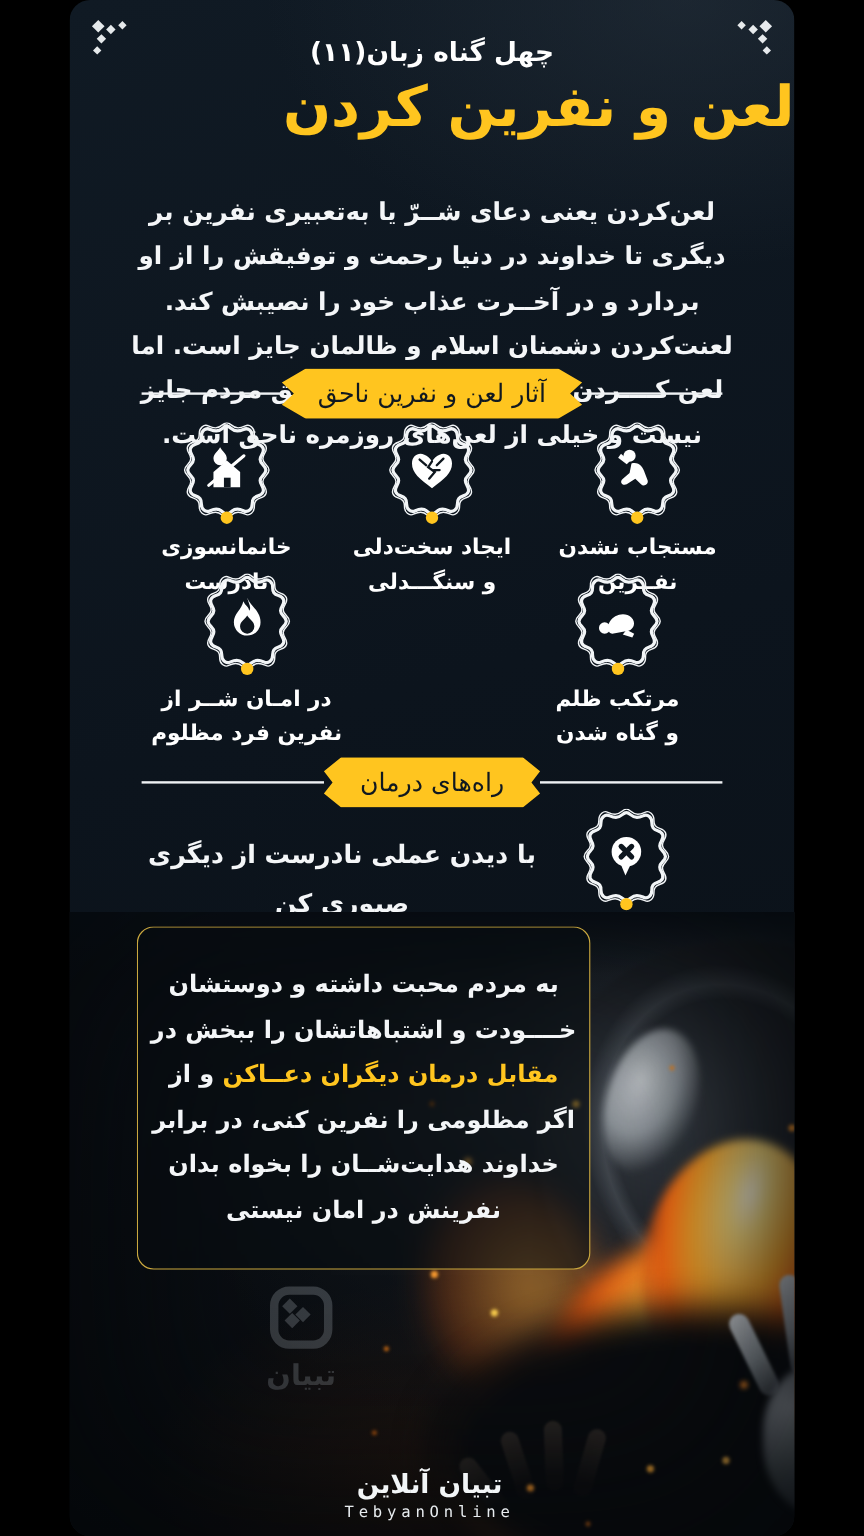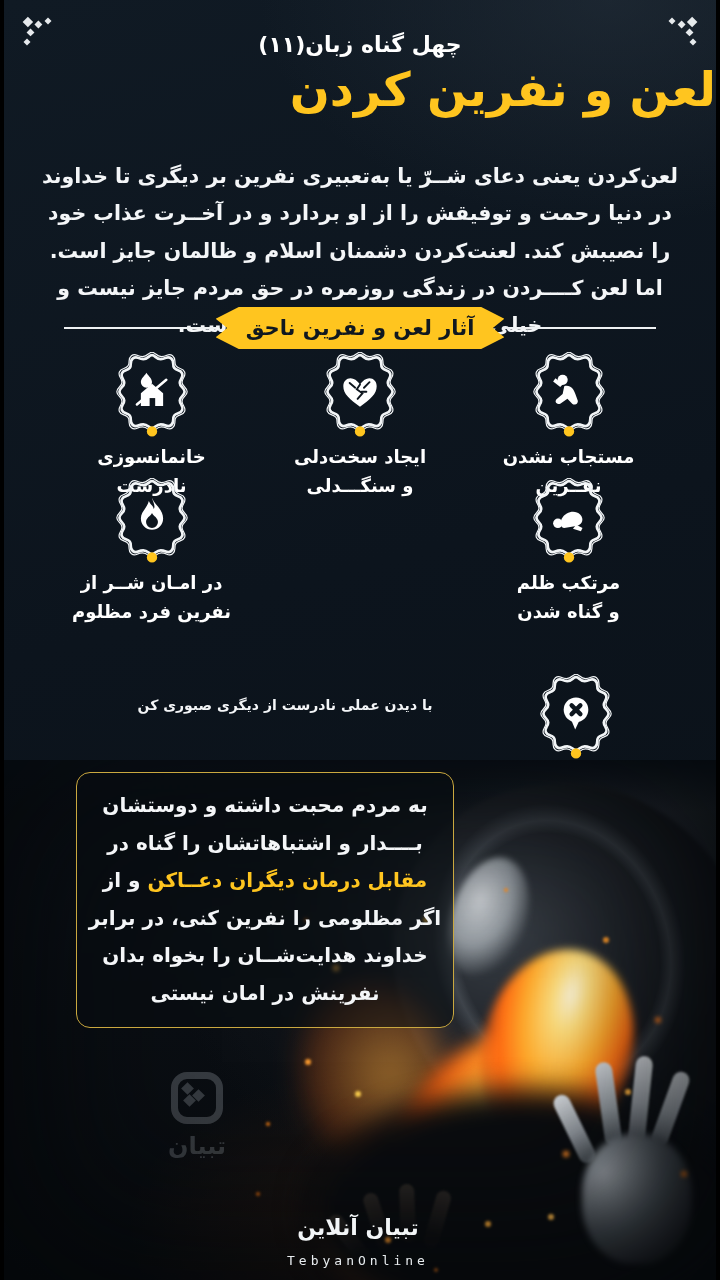--- a/index.html
+++ b/index.html
@@ -1,24 +1,25 @@
 <!DOCTYPE html>
 <html lang="fa"><head>
 <meta charset="utf-8">
 <style>
   * { box-sizing: border-box; margin: 0; padding: 0; }
   html,body { background:#000; }
   .page {
-    position: relative; width: 712px; height: 1280px; margin: 0 auto;
+    position: relative; width: 604px; height: 1280px; margin: 0 auto;
     overflow: hidden; direction: rtl;
     font-family: "DejaVu Sans", sans-serif;
     background:
       radial-gradient(ellipse 500px 320px at 85% 0%, rgba(52,64,76,.35), transparent 70%),
       linear-gradient(165deg, #101a24 0%, #0c141d 45%, #0a1016 100%);
     color: #f2f5f7;
+    border-radius: 17px;
   }
   svg.defs { position:absolute; width:0; height:0; overflow:hidden; }
 
   
   .corner { position:absolute; width:42px; height:42px; opacity:.95; }
   .corner.tl { left:16px; top:14px; }
   .corner.tr { right:16px; top:14px; transform: scaleX(-1); }
   .corner.bl { left:22px; bottom:16px; transform: scaleY(-1); }
   .corner.br { right:22px; bottom:16px; transform: scale(-1,-1); }
 
@@ -32,37 +33,37 @@
   .intro { position:absolute; top:158px; left:36px; right:36px; text-align:center;
     font-size:20.5px; font-weight:bold; line-height:1.82; color:#f4f6f8; }
 
   
   .divider { position:absolute; left:60px; right:60px; height:44px;
     display:flex; align-items:center; }
   .divider.effects { top:306px; }
   .divider.cure { top:630px; }
   .divider .line { flex:1; height:2px; background:#eef1f3; }
   .badge { height:42px; line-height:42px; padding:0 30px; background:#ffc51f;
-    color:#101820; font-size:21px; font-weight:bold; white-space:nowrap;
+    color:#101820; font-size:21px; font-weight:normal; white-space:nowrap;
     clip-path: polygon(8% 0, 92% 0, 100% 28%, 96% 50%, 100% 72%, 92% 100%, 8% 100%, 0 72%, 4% 50%, 0 28%); }
 
   
   .row { position:absolute; left:45px; right:45px; display:flex; justify-content:space-between; }
   .row1 { top:352px; }
   .row2 { top:478px; }
   .item { width:205px; display:flex; flex-direction:column; align-items:center; }
   .item svg.frame { width:80px; height:85px; }
   .item-label { margin-top:6px; font-size:18px; font-weight:bold; color:#ffffff;
     text-align:center; line-height:1.6; white-space:pre-line; }
 
   
   .cure-item { position:absolute; top:674px; right:100px; width:80px; }
   .cure-item svg.frame { width:80px; height:85px; }
   .cure-text { position:absolute; top:692px; right:200px; left:50px; text-align:center;
-    font-size:14px; font-weight:bold; line-height:1.95; color:#f4f6f8; }
+    font-size:21px; font-weight:bold; line-height:1.95; color:#f4f6f8; }
 
   
   .photo { position:absolute; top:760px; left:0; right:0; bottom:0; overflow:hidden;
     background:
       radial-gradient(ellipse 300px 240px at 94% 4%, rgba(134,146,158,.20), transparent 70%),
       radial-gradient(ellipse 460px 400px at 72% 28%, #232931 0%, rgba(18,22,27,.65) 48%, transparent 78%),
       radial-gradient(ellipse 360px 220px at 55% 90%, rgba(255,110,20,.10), transparent 75%),
       linear-gradient(#0c1118, #080b0e); }
   .photo::before { content:""; position:absolute; inset:0;
     background: linear-gradient(to bottom, #0c141d 0%, rgba(12,20,29,0) 10%); }
@@ -119,31 +120,31 @@
     color:#8a9198; opacity:.34; direction:rtl; }
   .watermark .mark { width:52px; height:52px; margin:0 auto 8px; border-radius:16px;
     border:7px solid currentColor; position:relative; }
   .watermark .mark i { position:absolute; width:9px; height:9px; background:currentColor; transform:rotate(45deg); }
   .watermark .mark i:nth-child(1){ left:5px; top:5px; }
   .watermark .mark i:nth-child(2){ left:16px; top:12px; }
   .watermark .mark i:nth-child(3){ left:7px; top:17px; }
   .watermark .wm-label { font-size:24px; font-weight:bold; }
 
   
-  .advice { position:absolute; left:72px; top:772px; width:378px;
+  .advice { position:absolute; left:56px; top:772px; width:378px;
     border:1.5px solid #caa83f; border-radius:14px; background:rgba(8,12,16,.55);
-    padding:14px 8px; text-align:center; font-size:20px; font-weight:bold;
+    padding:29px 8px; text-align:center; font-size:20px; font-weight:bold;
     line-height:1.88; color:#f4f6f8; backdrop-filter: blur(1px); }
   .advice .hl { color:#ffc51f; }
 
   
   .footer { position:absolute; bottom:12px; left:0; right:4px; text-align:center; }
   .logo-fa { font-size:22px; font-weight:bold; color:#f2f5f7; }
   .logo-en { font-size:13px; letter-spacing:4px; color:#e8ecef; direction:ltr;
-    font-family:"DejaVu Sans Mono", monospace; margin-top:13px; }
+    font-family:"DejaVu Sans Mono", monospace; margin-top:3px; }
 </style>
 </head>
 <body>
 
 <svg class="defs" xmlns="http://www.w3.org/2000/svg">
   <defs>
     <g id="medallion">
       <g fill="none" stroke="#f2f5f7">
         <path stroke-width="1.4" transform="translate(50 50) scale(1.08) translate(-50 -50)" d="M50 4 C54 4 55 9 61 9 C68 9 69 4 74 8 C79 12 75 16 78 20 C81 24 86 22 88 27 C90 32 85 34 85 39 C85 44 91 45 91 50 C91 55 85 56 85 61 C85 66 90 68 88 73 C86 78 81 76 78 80 C75 84 79 88 74 92 C69 96 68 91 61 91 C55 91 54 96 50 96 C46 96 45 91 39 91 C32 91 31 96 26 92 C21 88 25 84 22 80 C19 76 14 78 12 73 C10 68 15 66 15 61 C15 56 9 55 9 50 C9 45 15 44 15 39 C15 34 10 32 12 27 C14 22 19 24 22 20 C25 16 21 12 26 8 C31 4 32 9 39 9 C45 9 46 4 50 4 Z"></path>
         <path stroke-width="3.4" d="M50 4 C54 4 55 9 61 9 C68 9 69 4 74 8 C79 12 75 16 78 20 C81 24 86 22 88 27 C90 32 85 34 85 39 C85 44 91 45 91 50 C91 55 85 56 85 61 C85 66 90 68 88 73 C86 78 81 76 78 80 C75 84 79 88 74 92 C69 96 68 91 61 91 C55 91 54 96 50 96 C46 96 45 91 39 91 C32 91 31 96 26 92 C21 88 25 84 22 80 C19 76 14 78 12 73 C10 68 15 66 15 61 C15 56 9 55 9 50 C9 45 15 44 15 39 C15 34 10 32 12 27 C14 22 19 24 22 20 C25 16 21 12 26 8 C31 4 32 9 39 9 C45 9 46 4 50 4 Z"></path>
@@ -277,20 +278,25 @@
     <div class="item">
       <svg class="frame" viewBox="0 0 100 107">
           <use href="#medallion"></use>
           <use href="#icon-flame"></use>
         </svg>
       <div class="item-label">در امـان شــر از
 نفرین فرد مظلوم</div>
     </div>
   </div>
 
+  <div class="divider cure">
+    <span class="line"></span>
+    <span class="badge">راه‌های درمان</span>
+    <span class="line"></span>
+  </div>
 
   <div class="cure-item">
     <svg class="frame" viewBox="0 0 100 107">
         <use href="#medallion"></use>
         <use href="#icon-bubble-x"></use>
       </svg>
   </div>
   <div class="cure-text">
     <div>با دیدن عملی نادرست از دیگری صبوری کن</div>
   </div>
@@ -323,21 +329,21 @@
           <i></i>
           <i></i>
           <i></i>
         </div>
       <div class="wm-label">تبیان</div>
     </div>
   </div>
 
   <div class="advice">
     <div>به مردم محبت داشته و دوستشان</div>
-    <div>بــــدار و اشتباهاتشان را گناه در</div>
+    <div>خــــودت و اشتباهاتشان را ببخش در</div>
     <div><span class="hl">مقابل درمان دیگران دعــاکن</span><span> و از</span></div>
     <div>اگر مظلومی را نفرین کنی، در برابر</div>
     <div>خداوند هدایت‌شــان را بخواه بدان</div>
     <div>نفرینش در امان نیستی</div>
   </div>
 
   <div class="footer">
     <div class="logo-fa">تبیان آنلاین</div>
     <div class="logo-en">TebyanOnline</div>
   </div>

